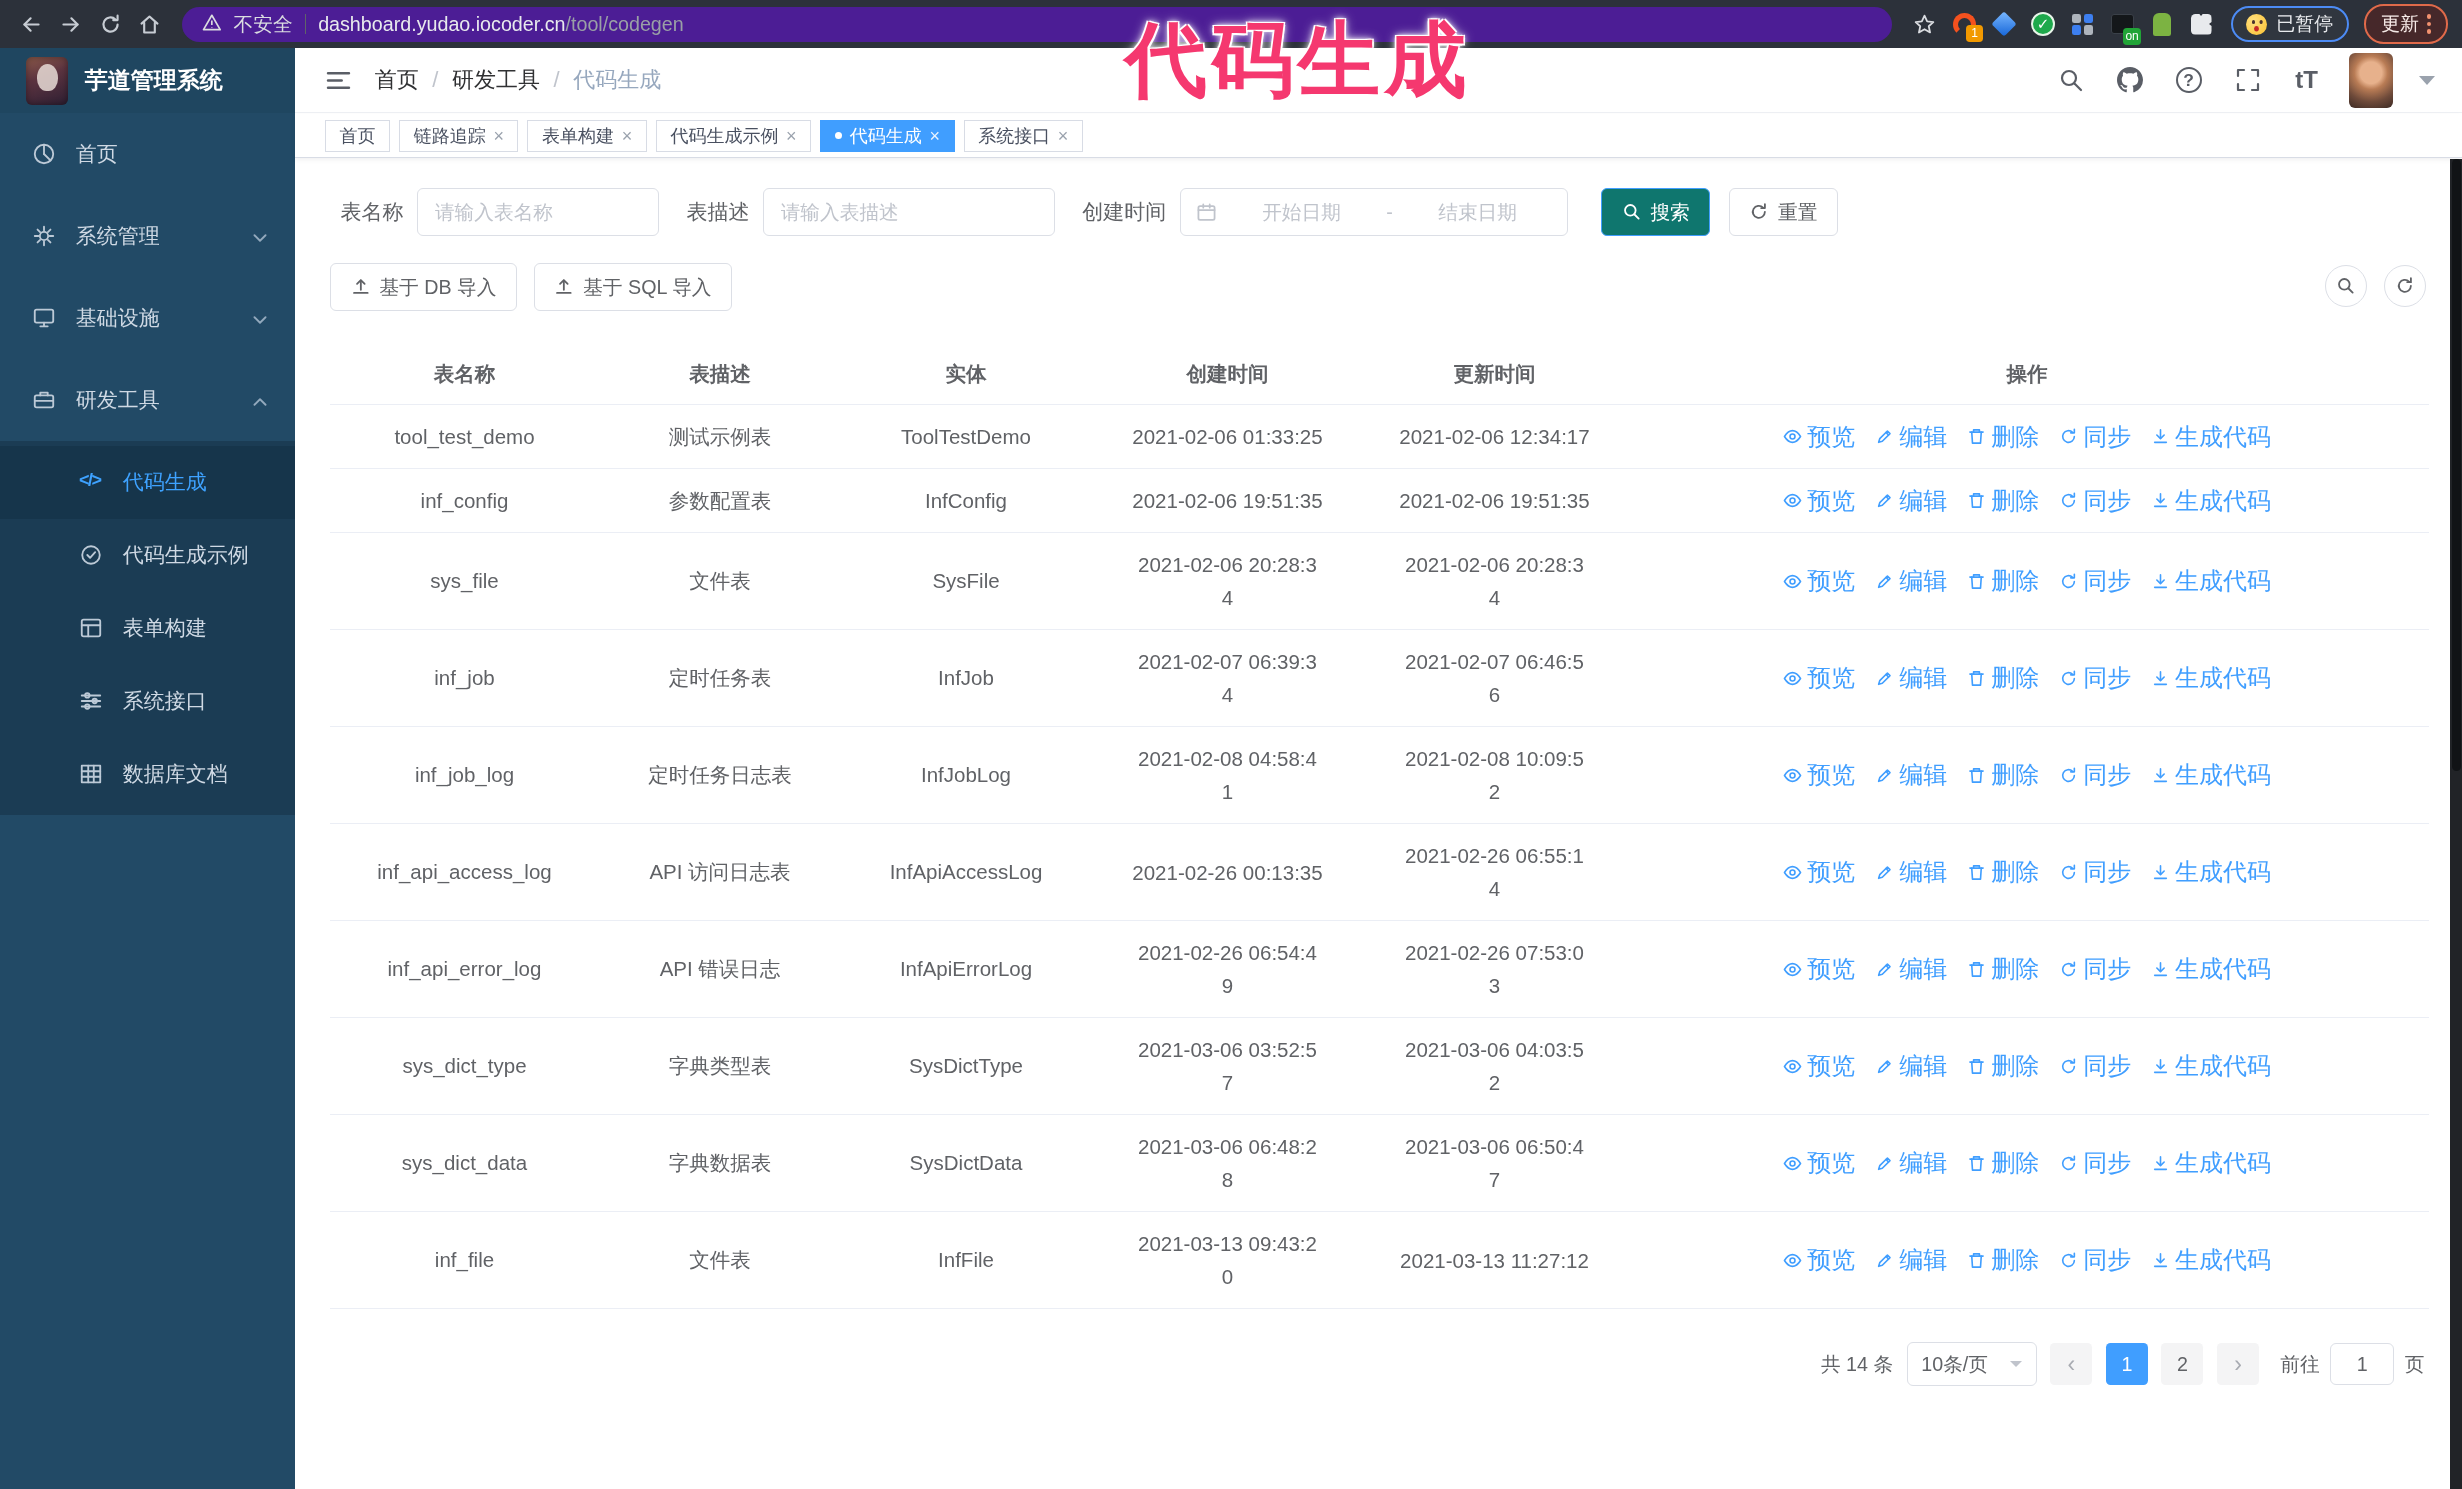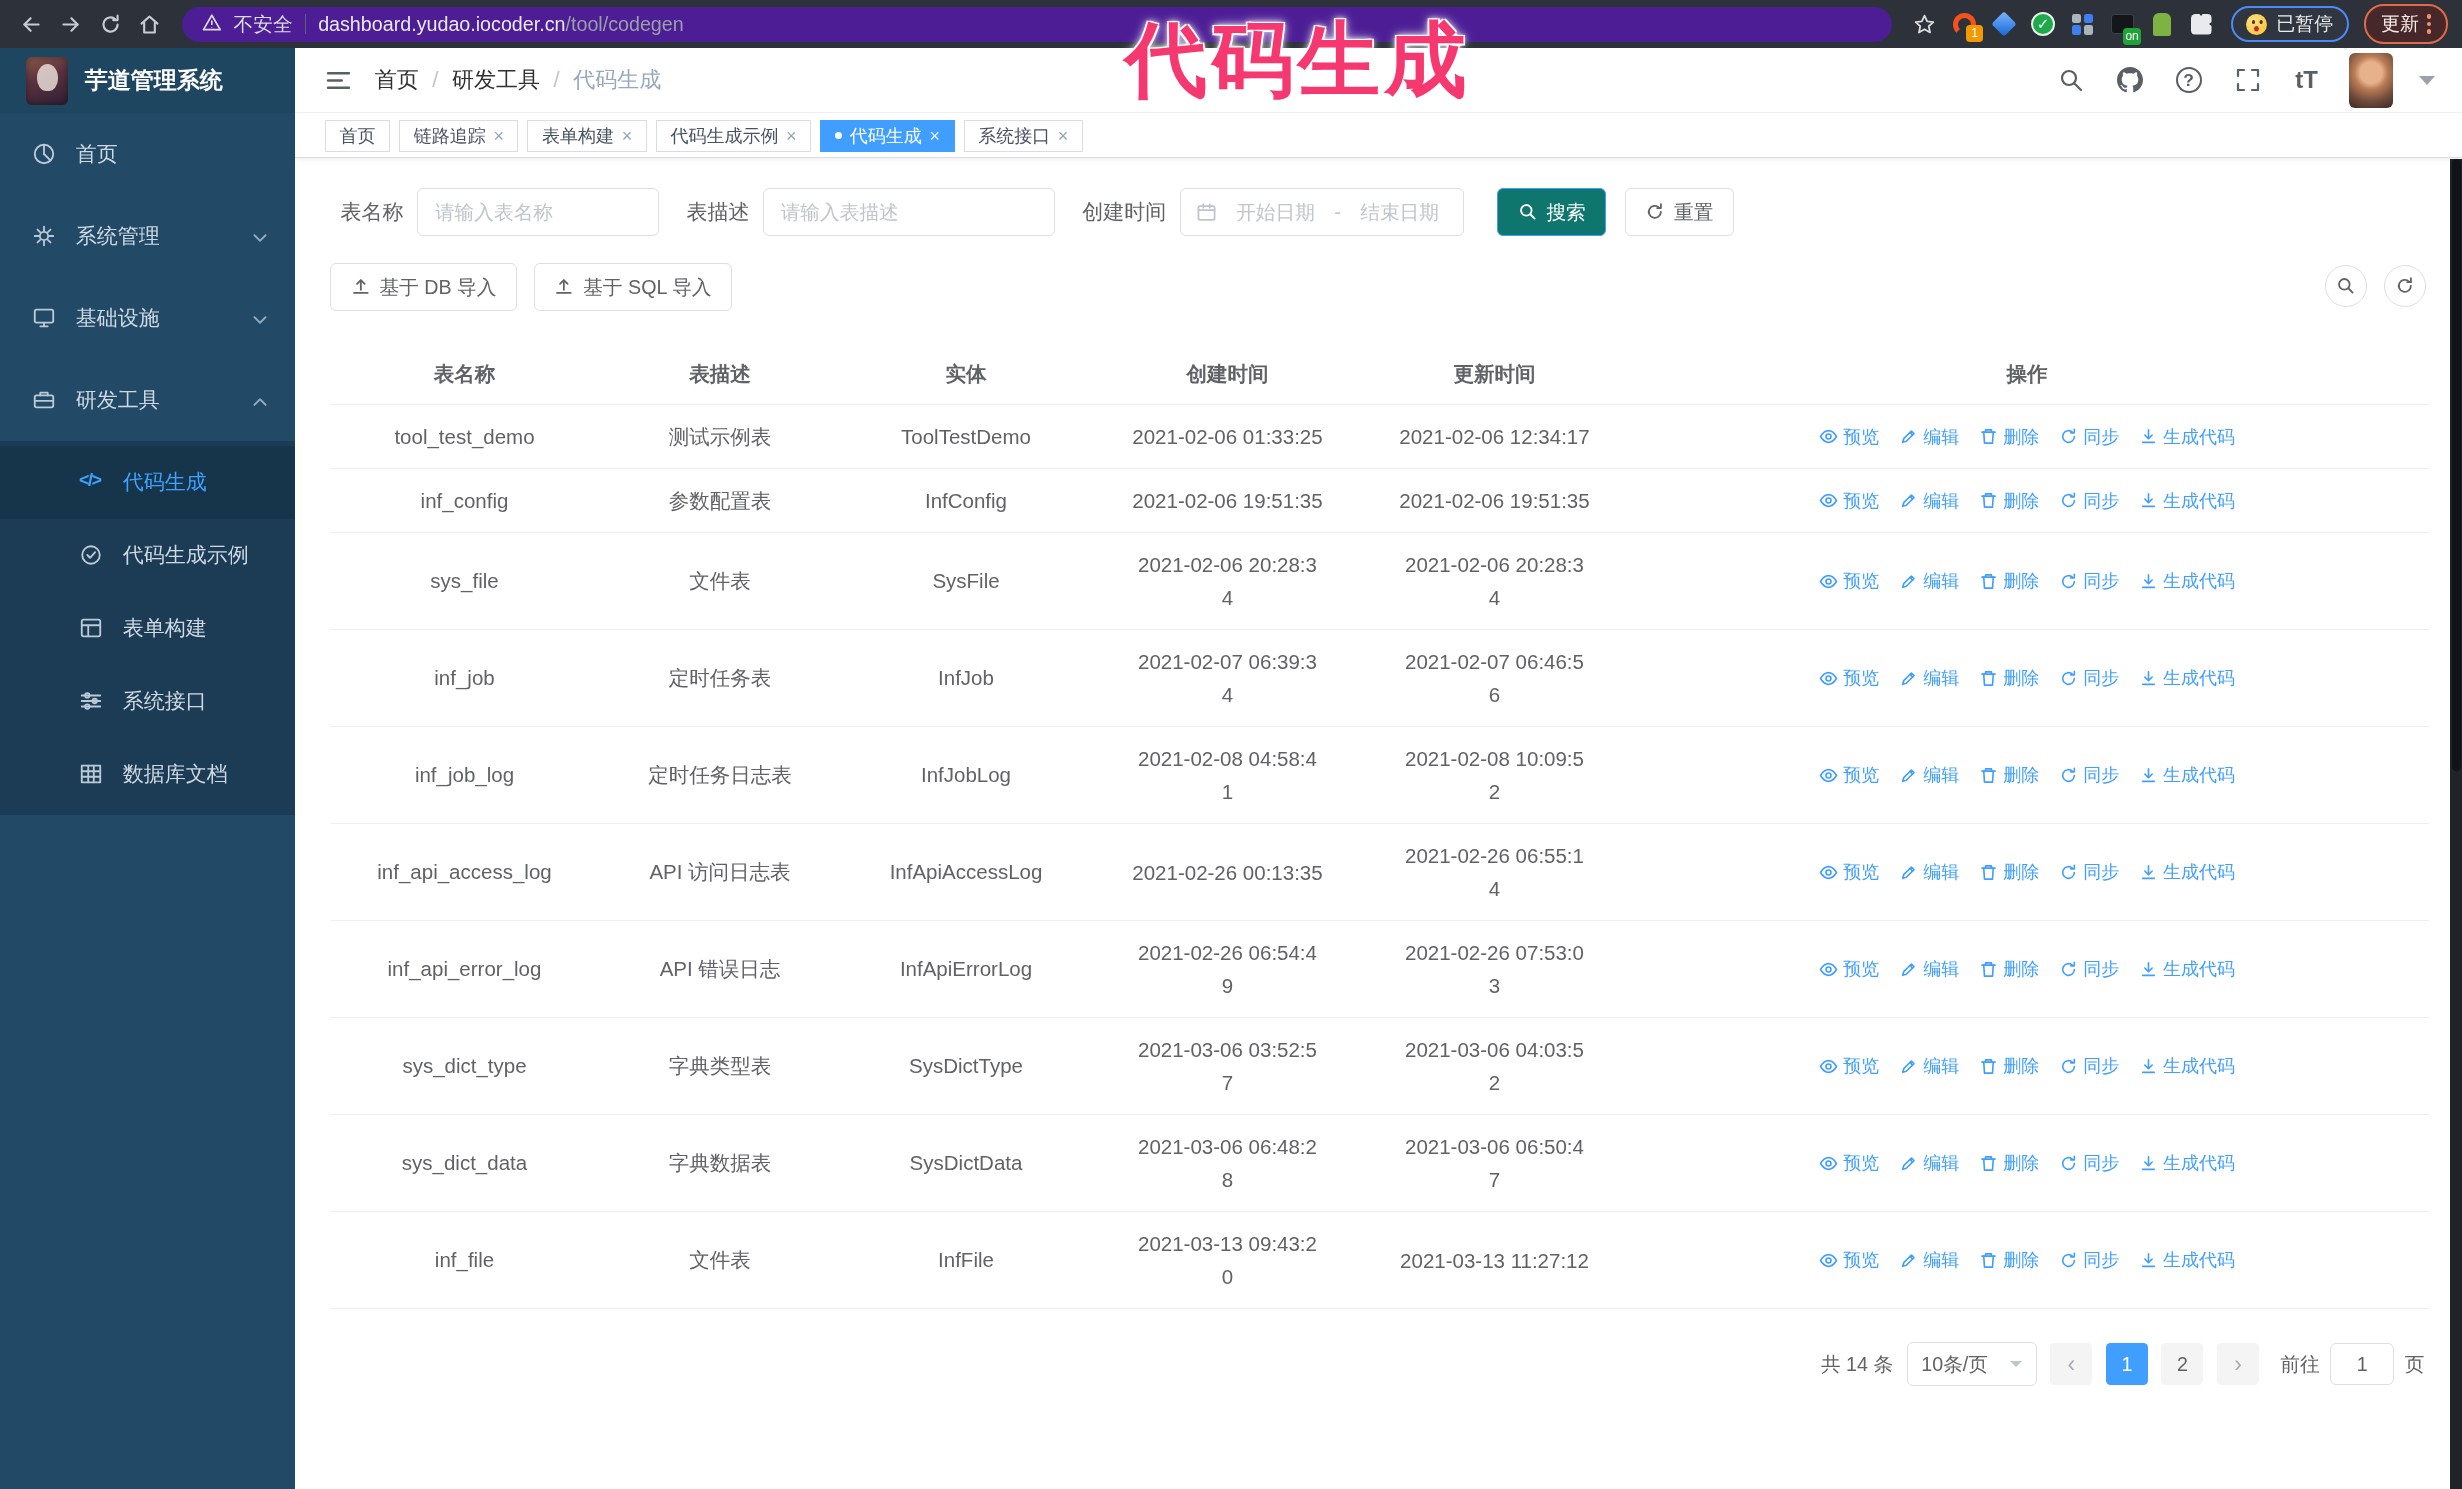--- a/index.html
+++ b/index.html
@@ -107,21 +107,21 @@
 
   
   .main { position:absolute; left:295px; top:159px; right:0; bottom:0; background:#fff; padding:29px 33px 0 35px; z-index:2; }
   .filters { display:flex; align-items:center; gap:13.6px; }
   .f-label { font-size:21px; color:#606266; margin-left:13.6px; white-space:nowrap; }
   .f-label:first-child { margin-left:10.6px; }
   input.text { height:48px; border:1.5px solid #dcdfe6; border-radius:6px; font-size:19.7px; color:#606266;
     padding:0 16.7px; outline:none; font-family:inherit; }
   input.text::placeholder { color:#c0c4cc; }
   .in-name { width:242px; } .in-desc { width:292px; }
-  .daterange { width:284px; height:48px; border:1.5px solid #dcdfe6; border-radius:6px; display:flex; align-items:center;
+  .daterange { width:388px; height:48px; border:1.5px solid #dcdfe6; border-radius:6px; display:flex; align-items:center;
     padding:0 15px; gap:10.6px; }
   .daterange svg { width:21px; height:21px; stroke:#c0c4cc; fill:none; stroke-width:2.2; stroke-linecap:round; }
   .dr-ph { font-size:19.7px; color:#c0c4cc; flex:1; text-align:center; white-space:nowrap; }
   .dr-sep { font-size:19.7px; color:#c0c4cc; }
   .btn { height:48px; border-radius:6px; display:inline-flex; align-items:center; gap:9px; padding:0 19.7px;
     font-size:19.7px; cursor:pointer; border:1.5px solid #dcdfe6; background:#fff; color:#606266; white-space:nowrap; }
   .btn svg { width:19.7px; height:19.7px; stroke:currentColor; fill:none; stroke-width:2.4; stroke-linecap:round; stroke-linejoin:round; }
   .btn.primary { background:#0f766e; border-color:#409eff; color:#fff; margin-left:19.7px; }
   .btn.reset { margin-left:4.5px; }
 
@@ -132,21 +132,21 @@
   .circle-btn svg { width:19.7px; height:19.7px; stroke:currentColor; fill:none; stroke-width:2.4; stroke-linecap:round; }
 
   
   .table { margin-top:32px; width:100%; }
   .tr { display:flex; align-items:center; border-bottom:1.5px solid #ebeef5; }
   .thead { height:62px; font-weight:700; color:#515a6e; font-size:21px; }
   .td { text-align:center; font-size:20.5px; color:#606266; padding:15px 6px; }
   .c1 { width:269px; } .c2 { width:242px; } .c3 { width:250px; } .c4 { width:273px; } .c5 { width:261px; } .c6 { flex:1;font-family:Liberation Serif, serif; }
   .c4,.c5 { white-space:pre-line; line-height:33px; }
   .ops { display:flex; justify-content:center; align-items:center; gap:19.7px; flex-wrap:nowrap; }
-  .op { display:inline-flex; align-items:center; gap:5.3px; color:#409eff; font-size:18px; cursor:pointer;
+  .op { display:inline-flex; align-items:center; gap:5.3px; color:#409eff; font-size:24px; cursor:pointer;
     text-decoration:none; white-space:nowrap; }
   .op svg { width:19px; height:19px; stroke:currentColor; fill:none; stroke-width:2.2; stroke-linecap:round; stroke-linejoin:round; }
 
   
   .pagination { display:flex; justify-content:flex-end; align-items:center; gap:13.6px; margin-top:33px; padding-right:4.5px;
     font-size:19.7px; color:#606266; }
   .psize { width:130px; height:44px; border:1.5px solid #dcdfe6; border-radius:6px; display:flex; align-items:center;
     justify-content:space-between; padding:0 13.6px; color:#606266; cursor:pointer; }
   .psize .caret-down { border-left-width:6px; border-right-width:6px; border-top-width:6.8px; border-top-color:#c0c4cc; }
   .pg-btn { min-width:42px; height:42px; border-radius:4.5px; background:#f4f4f5; color:#606266; display:flex;

